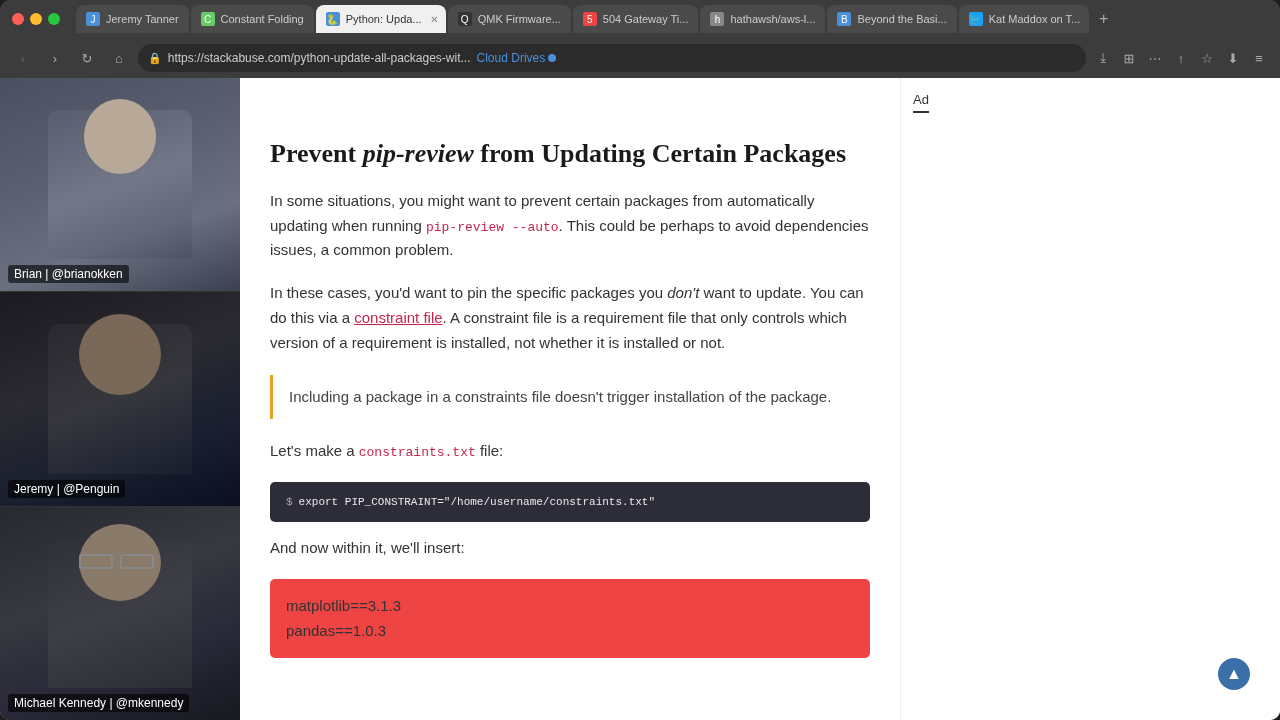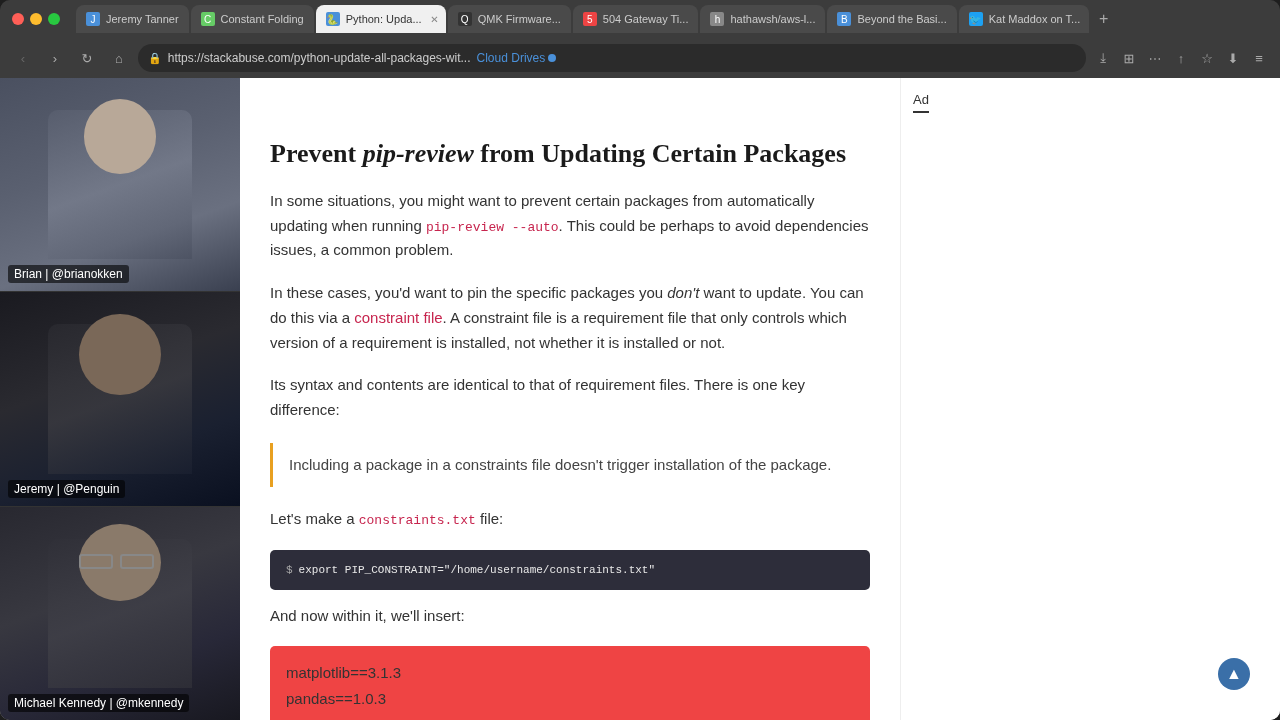--- a/index.html
+++ b/index.html
@@ -268,20 +268,21 @@
 
     .code-inline {
       font-family: 'Courier New', monospace;
       font-size: 13px;
       color: #c7254e;
       background: transparent;
     }
 
     .link-text {
       color: #c7254e;
+      text-decoration: underline;
       cursor: pointer;
       margin-top: 20px;
     }
 
     .blockquote-box {
       border-left: 3px solid #e8a020;
       padding: 10px 16px;
       margin: 20px 0;
     }
 
@@ -499,21 +500,20 @@
         </h1>
 
         <p class="article-para">
           <span>In some situations, you might want to prevent certain packages from automatically updating when running </span><span class="code-inline">pip-review --auto</span><span>. This could be perhaps to avoid dependencies issues, a common problem.</span>
         </p>
 
         <p class="article-para">
           <span>In these cases, you'd want to pin the specific packages you </span><em>don't</em><span> want to update. You can do this via a </span><a class="link-text">constraint file</a><span>. A constraint file is a requirement file that only controls which version of a requirement is installed, not whether it is installed or not.</span>
         </p>
 
-        <p class="article-para">Its syntax and contents are identical to that of requirement files. There is one key difference:</p>
 
         <div class="blockquote-box">
           <p class="blockquote-text">Including a package in a constraints file doesn't trigger installation of the package.</p>
         </div>
 
         <p class="article-para">
           <span>Let's make a </span><span class="code-inline">constraints.txt</span><span> file:</span>
         </p>
 
         <div class="code-block">

